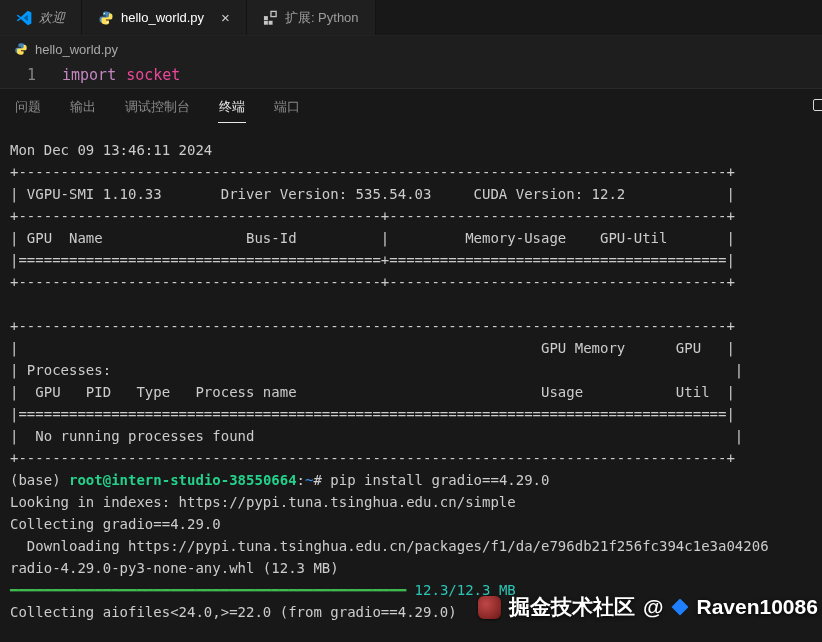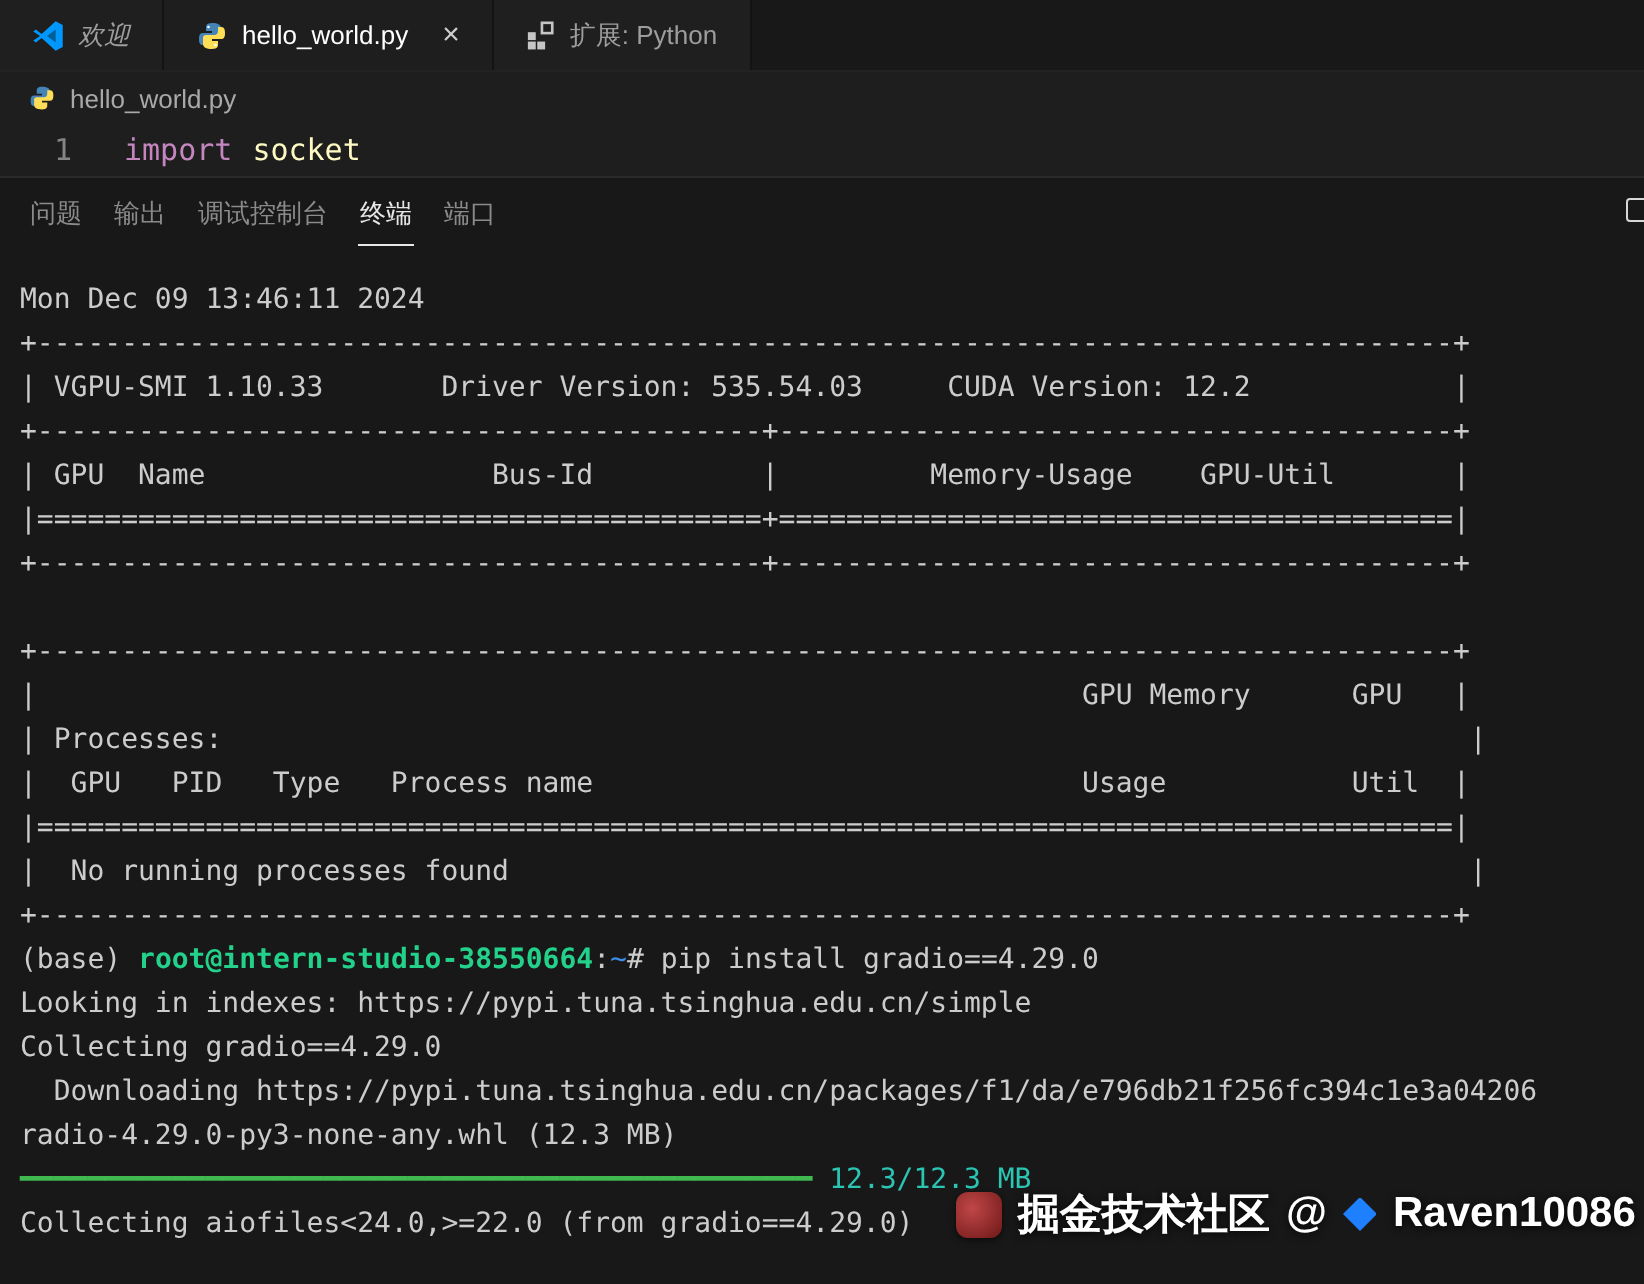--- a/index.html
+++ b/index.html
@@ -18,24 +18,24 @@
   .tab.active { background: #1e1e1e; color: #ffffff; }
   .tab-label.italic { font-style: italic; }
   .tab .close { margin-left: 10px; font-size: 15px; color: #cfcfcf; line-height: 1; }
   .icon { display: inline-flex; align-items: center; justify-content: center; }
   
   .breadcrumb { height: 26px; display: flex; align-items: center; gap: 7px; padding-left: 14px; font-size: 13px; color: #a9a9a9; background: #1e1e1e; }
   
   .editor-line { height: 26px; display: flex; align-items: center; font-family: "DejaVu Sans Mono", monospace; font-size: 15px; }
   .ln { width: 36px; text-align: right; color: #858585; }
   .kw { margin-left: 26px; color: var(--keyword-magenta, #c586c0); }
-  .code { margin-left: 10px; color: #fef9c3; }
+  .code { margin-left: 10px; color: #ec4899; }
   
   .panel { position: absolute; top: 88px; left: 0; right: 0; bottom: 0; background: #181818; border-top: 1px solid #2a2a2a; }
-  .panel-tabs { height: 34px; display: flex; align-items: center; gap: 14px; padding: 0 14px; font-size: 13px; color: #8a8a8a; position: relative; }
+  .panel-tabs { height: 34px; display: flex; align-items: center; gap: 27px; padding: 0 14px; font-size: 13px; color: #8a8a8a; position: relative; }
   .panel-tab { padding: 8px 1px 6px 1px; cursor: pointer; border-bottom: 1px solid transparent; white-space: nowrap; }
   .panel-tab.active { color: #e7e7e7; border-bottom-color: #e7e7e7; }
   .panel-action { position: absolute; right: -5px; top: 10px; width: 14px; height: 12px; border: 1.4px solid #d7d7d7; border-radius: 2px; }
   
   .terminal { padding: 16px 0 0 10px; font-family: "DejaVu Sans Mono", monospace; font-size: 14px; line-height: 22px; color: #cccccc; }
   .term-line { white-space: pre; height: 22px; }
   .t-fg   { color: #cccccc; }
   .t-green{ color: var(--prompt-green, #23d18b); font-weight: bold; }
   .t-blue { color: var(--path-blue, #3b8eea); }
   .t-cyan { color: var(--download-cyan, #2bc5b4); }

